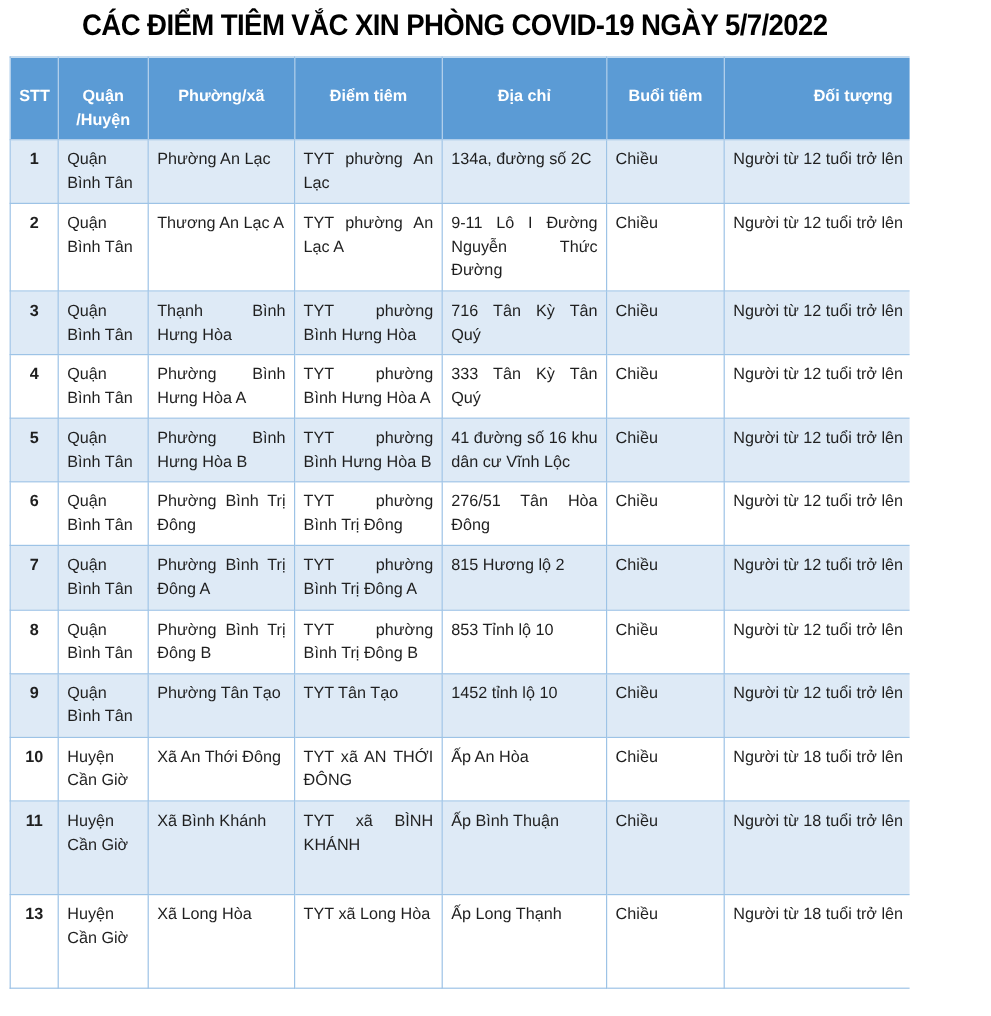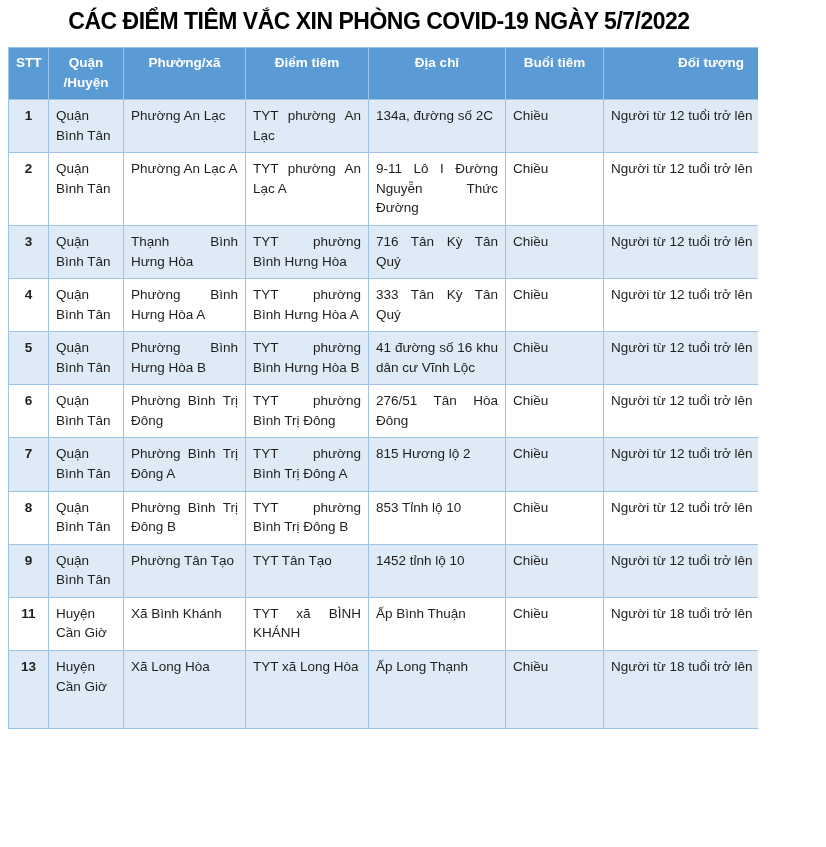--- a/index.html
+++ b/index.html
@@ -47,21 +47,21 @@
     line-height: 1.45;
     overflow: hidden;
   }
   .vax-table thead th {
     background: #5b9bd5;
     color: #ffffff;
     font-weight: 700;
     text-align: center;
     font-size: 13.5px;
     height: 48px;
-    padding-top: 5px;
+    padding-top: 22px;
   }
   .vax-table td { text-align: justify; }
   .vax-table td.stt-cell {
     text-align: center;
     font-weight: 700;
   }
   
   .vax-table tbody tr:nth-child(odd) td { background: #deeaf6; }
   .vax-table tbody tr:nth-child(even) td { background: #ffffff; }
   
@@ -102,21 +102,21 @@
           <td>Quận Bình Tân</td>
           <td>Phường An Lạc</td>
           <td>TYT phường An Lạc</td>
           <td>134a, đường số 2C</td>
           <td>Chiều</td>
           <td>Người từ 12 tuổi trở lên</td>
         </tr>
         <tr>
           <td class="stt-cell">2</td>
           <td>Quận Bình Tân</td>
-          <td>Phường An Lạc A</td>
+          <td>Thương An Lạc A</td>
           <td>TYT phường An Lạc A</td>
           <td>9-11 Lô I Đường Nguyễn Thức Đường</td>
           <td>Chiều</td>
           <td>Người từ 12 tuổi trở lên</td>
         </tr>
         <tr>
           <td class="stt-cell">3</td>
           <td>Quận Bình Tân</td>
           <td>Thạnh Bình Hưng Hòa</td>
           <td>TYT phường Bình Hưng Hòa</td>
@@ -170,20 +170,29 @@
           <td>Người từ 12 tuổi trở lên</td>
         </tr>
         <tr>
           <td class="stt-cell">9</td>
           <td>Quận Bình Tân</td>
           <td>Phường Tân Tạo</td>
           <td>TYT Tân Tạo</td>
           <td>1452 tỉnh lộ 10</td>
           <td>Chiều</td>
           <td>Người từ 12 tuổi trở lên</td>
+        </tr>
+        <tr>
+          <td class="stt-cell">10</td>
+          <td>Huyện Cần Giờ</td>
+          <td>Xã An Thới Đông</td>
+          <td>TYT xã AN THỚI ĐÔNG</td>
+          <td>Ấp An Hòa</td>
+          <td>Chiều</td>
+          <td>Người từ 18 tuổi trở lên</td>
         </tr>
         <tr>
           <td class="stt-cell">11</td>
           <td>Huyện Cần Giờ</td>
           <td>Xã Bình Khánh</td>
           <td>TYT xã BÌNH KHÁNH</td>
           <td>Ấp Bình Thuận</td>
           <td>Chiều</td>
           <td>Người từ 18 tuổi trở lên</td>
         </tr>

